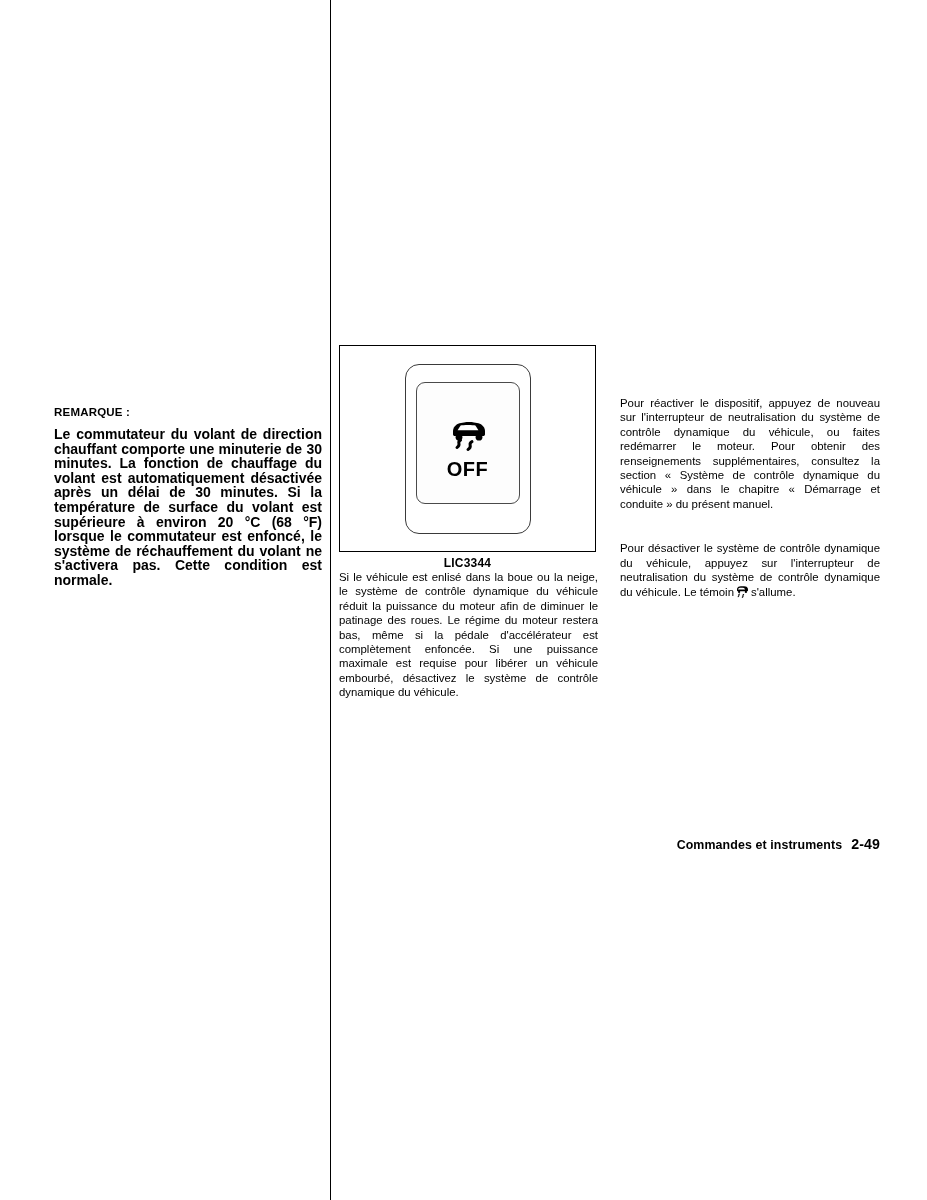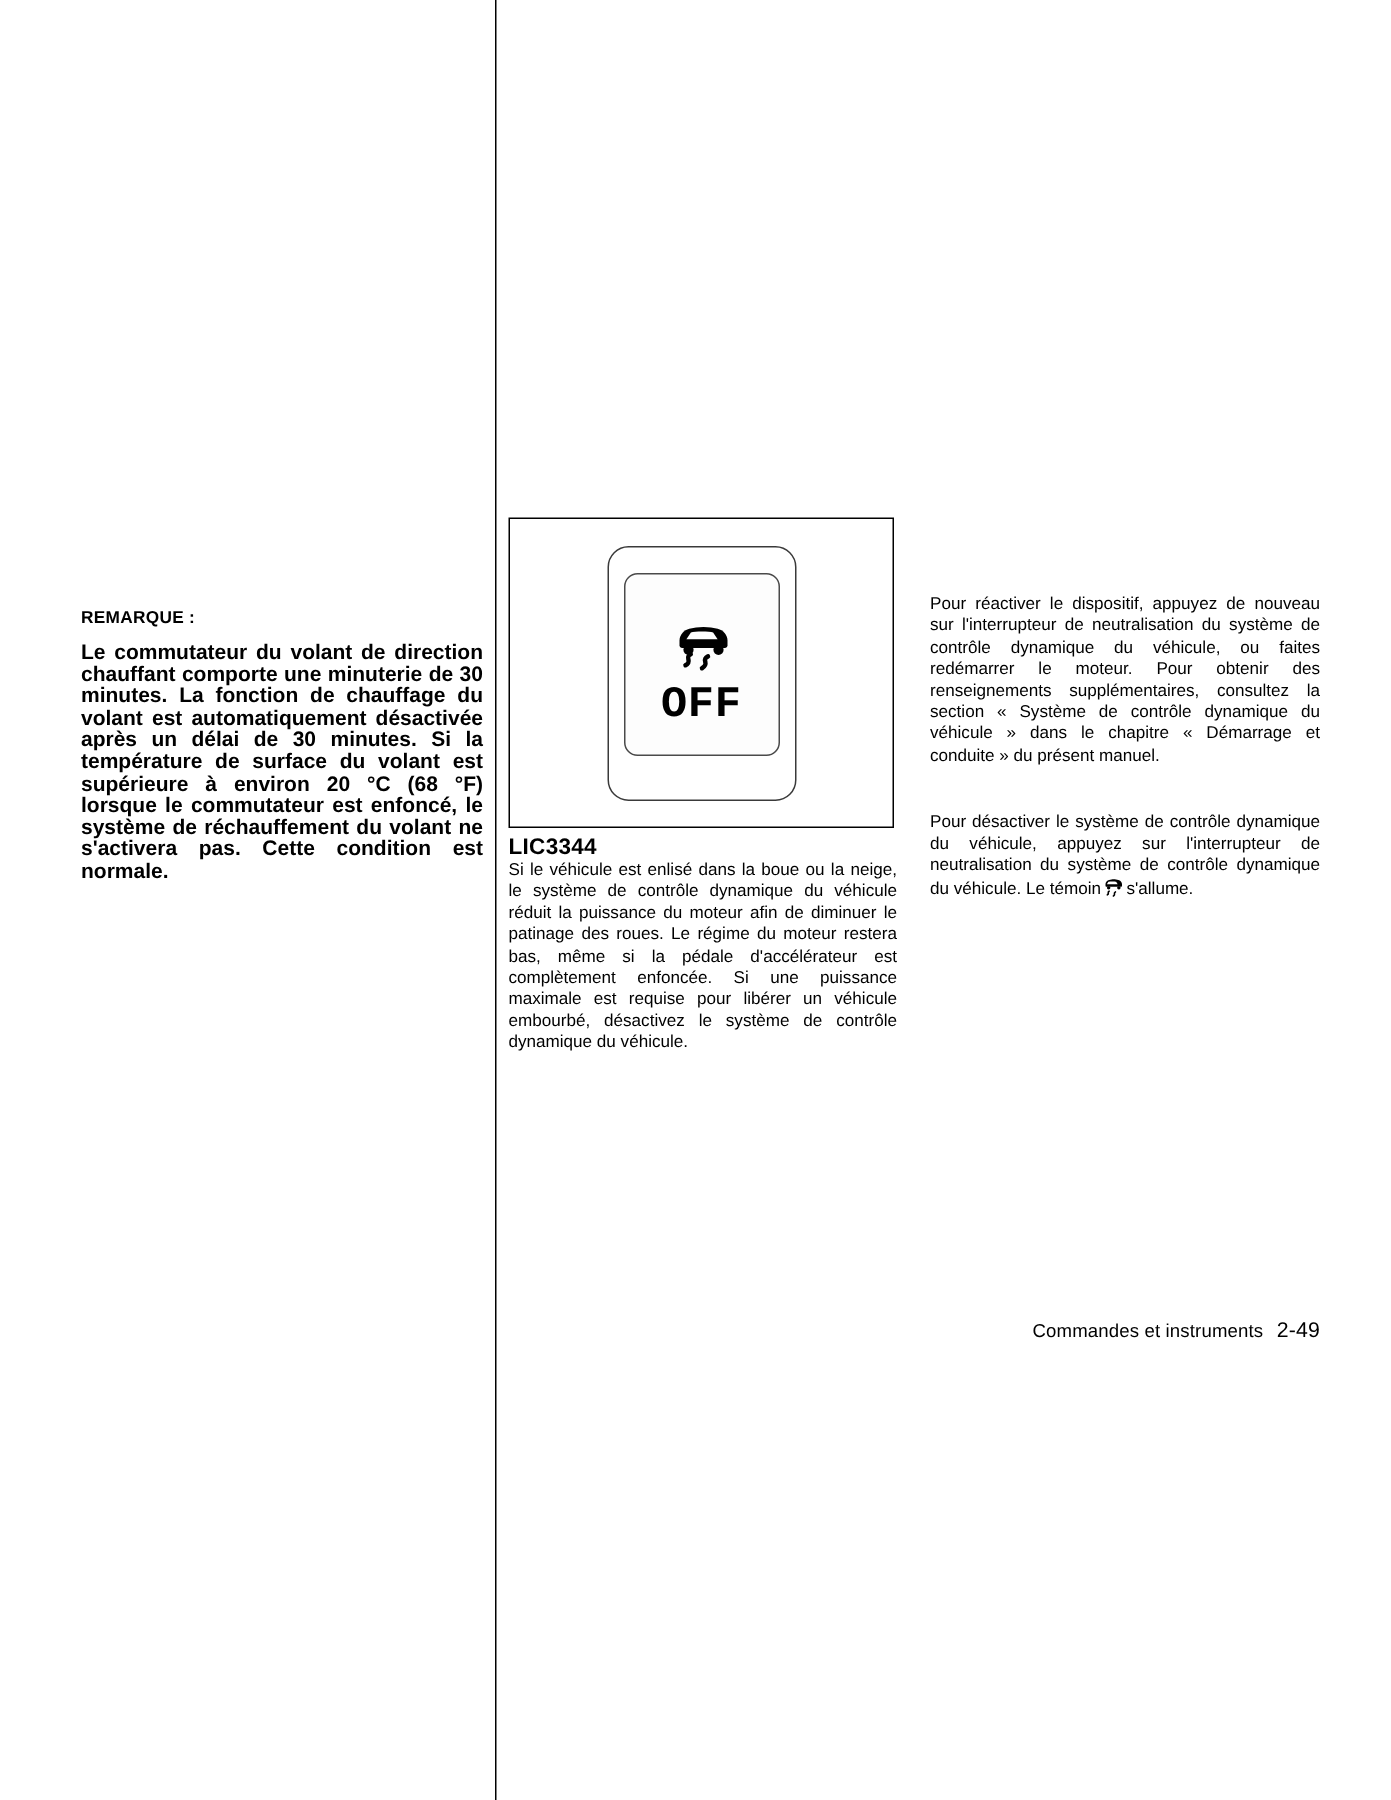--- a/index.html
+++ b/index.html
@@ -105,31 +105,31 @@
     flex-direction: column;
     align-items: center;
     justify-content: center;
   }
   .vdc-icon {
     width: 52px;
     height: 46px;
     margin-top: 4px;
   }
   .off-label {
-    font-size: 29px;
+    font-size: 20px;
     font-weight: bold;
     letter-spacing: 0.5px;
     line-height: 1;
     margin-top: 2px;
-    font-family: Liberation Mono, monospace;
+    font-family: Liberation Sans, sans-serif;
   }
   .fig-caption {
-    font-size: 15px;
-    font-weight: bold;
-    text-align: left;
+    font-size: 12px;
+    font-weight: bold;
+    text-align: center;
     width: 257px;
     margin-top: 4px;
     letter-spacing: 0.2px;
   }
 
   .body-text {
     font-size: 11.4px;
     line-height: 14.4px;
     text-align: justify;
     margin: 0;
@@ -150,23 +150,23 @@
     vertical-align: -3px;
     width: 13px;
     height: 15px;
     margin: 0 2px;
   }
 
   
   .footer {
     position: absolute;
     right: 47px;
-    top: 879px;
+    top: 836px;
     font-size: 12.4px;
-    font-weight: normal;
+    font-weight: bold;
     letter-spacing: 0.1px;
     white-space: nowrap;
   }
   .footer .page-no {
     font-size: 14.2px;
     margin-left: 9px;
   }
 </style>
 </head>
 <body>

